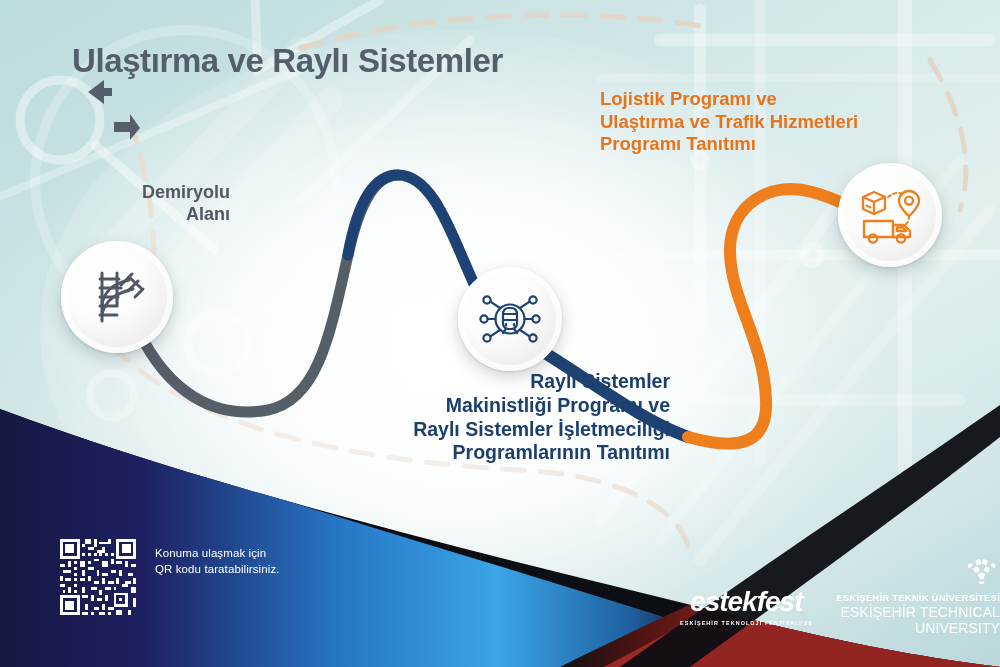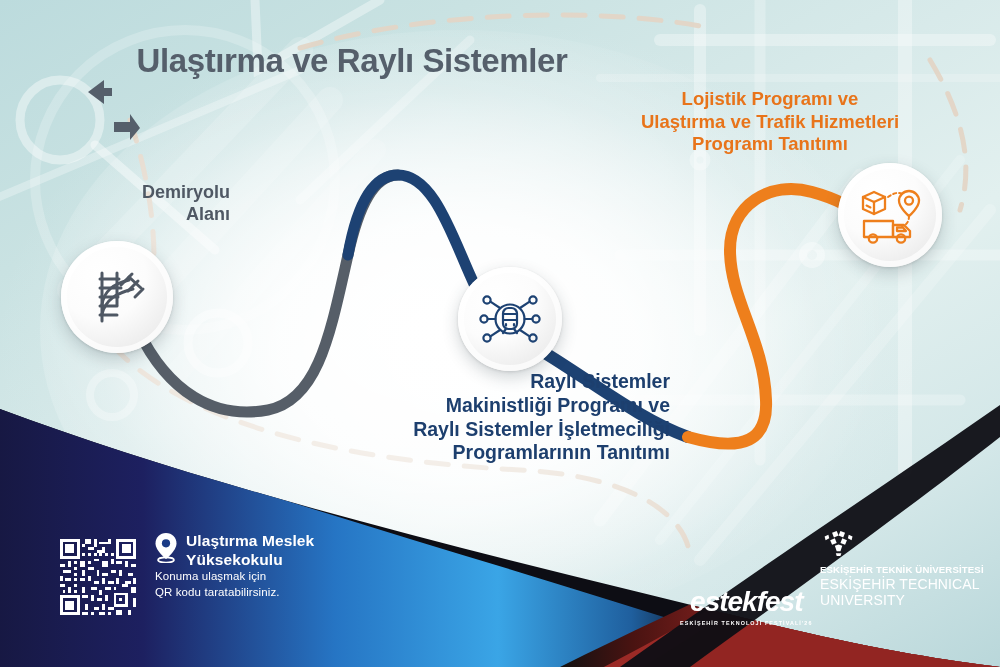--- a/index.html
+++ b/index.html
@@ -5,38 +5,38 @@
   html,body{margin:0;padding:0;background:#fff;}
   body{font-family:"Liberation Sans","DejaVu Sans",sans-serif;}
   #poster{
     position:relative;width:1000px;height:667px;overflow:hidden;
     background:
       radial-gradient(ellipse 620px 440px at 46% 52%, #ffffff 0%, rgba(255,255,255,0.85) 28%, rgba(228,240,241,0.25) 58%, rgba(255,255,255,0) 75%),
       linear-gradient(150deg,#bcdbdd 0%, #c9e2e2 22%, #d8eaea 45%, #e2f0ef 62%, #d3e7e8 82%, #b9d7da 100%);
   }
   .layer{position:absolute;inset:0;}
   
-  #title-block{position:absolute;left:72px;top:44px;width:560px;text-align:center;}
+  #title-block{position:absolute;left:72px;top:44px;width:560px;}
   #main-title{
     font-size:33px;font-weight:bold;color:#555f6b;letter-spacing:-0.4px;
     line-height:1.02;white-space:nowrap;
   }
   #rota-row{position:relative;height:62px;margin-top:2px;}
   #rota-word{
     position:absolute;left:22px;top:-2px;
     font-size:49px;font-weight:bold;color:#555f6b;letter-spacing:0.5px;
     white-space:nowrap;
   }
   #rota-word .cap{font-size:62px;line-height:1;}
   #r-arrow{position:absolute;left:12px;top:-4px;width:70px;height:66px;}
   
   .st-label{position:absolute;font-weight:bold;line-height:1.22;}
   #label-rail{left:70px;top:182px;width:160px;text-align:right;color:#4f5864;font-size:18px;}
   #label-train{left:330px;top:370px;width:340px;text-align:right;color:#1d3f6e;font-size:19.5px;}
-  #label-logi{left:600px;top:88px;width:340px;text-align:center;color:#e8741a;font-size:18.5px;}
+  #label-logi{left:600px;top:88px;width:340px;color:#e8741a;font-size:18.5px;}
   
   .node{
     position:absolute;border-radius:50%;
     background:radial-gradient(circle at 36% 30%, #ffffff 0%, #fcfcfc 42%, #ededed 74%, #d7d7d7 100%);
     box-shadow:0 6px 16px rgba(40,60,70,0.22), 0 1px 3px rgba(0,0,0,0.12);
     display:flex;align-items:center;justify-content:center;
   }
   .node::after{
     content:"";position:absolute;inset:0;border-radius:50%;
     box-shadow:inset 0 0 0 6px rgba(255,255,255,0.72);
@@ -46,26 +46,26 @@
   #node-logi{left:838px;top:163px;width:104px;height:104px;}
   .node svg{position:relative;z-index:2;}
   
   #band{position:absolute;left:0;bottom:0;width:1000px;height:300px;}
   
   #qr-block{position:absolute;left:57px;top:532px;width:300px;height:110px;display:flex;gap:16px;align-items:flex-start;}
   #qr-code{width:82px;height:82px;display:block;flex:0 0 auto;margin-top:4px;}
   #qr-text{color:#ffffff;}
   #qr-head{display:flex;align-items:flex-start;gap:9px;}
   #qr-title{font-size:15.5px;font-weight:bold;line-height:1.2;letter-spacing:0.1px;}
-  #qr-sub{font-size:11.5px;line-height:1.38;margin-top:0;letter-spacing:0.1px;}
+  #qr-sub{font-size:11.5px;line-height:1.38;margin-top:14px;letter-spacing:0.1px;}
   
   #logo-estekfest{position:absolute;left:680px;top:588px;color:#fff;text-align:center;}
   #ef-word{font-size:28px;font-weight:bold;letter-spacing:-1px;font-style:italic;line-height:1;}
   #ef-sub{font-size:5.4px;font-weight:bold;letter-spacing:1.1px;margin-top:4px;}
-  #logo-etu{position:absolute;left:820px;top:530px;color:#fff;text-align:left;width:180px;}
+  #logo-etu{position:absolute;left:820px;top:558px;color:#fff;text-align:right;width:180px;}
   #etu-mark{height:26px;margin-bottom:4px;}
   #etu-tr{font-size:9.6px;font-weight:bold;letter-spacing:0.15px;}
   #etu-en{font-size:14px;letter-spacing:0.1px;margin-top:1px;}
   #site-url{
     position:absolute;right:2px;top:410px;
     color:#f2dcd9;font-size:10.5px;letter-spacing:0.6px;white-space:nowrap;
     transform:rotate(-90deg);transform-origin:100% 0;
   }
   #site-url b{font-size:13px;letter-spacing:0.2px;}
 </style>
@@ -357,29 +357,20 @@
         <rect x="9" y="27" width="2" height="1"></rect>
           <rect x="12" y="27" width="1" height="1"></rect>
         <rect x="15" y="27" width="2" height="1"></rect>
           <rect x="18" y="27" width="1" height="1"></rect>
         <rect x="21" y="26" width="2" height="2"></rect>
           <rect x="25" y="26" width="1" height="2"></rect>
         <rect x="27" y="22" width="1" height="3"></rect>
       </g>
     </svg>
     <div id="qr-text">
-      <div id="qr-head">
-        <svg width="22" height="30" viewBox="0 0 22 30" style="flex:0 0 auto;margin-top:1px">
-          <path d="M11 0 C17 0 21.5 4.6 21.5 10.4 C21.5 17.5 11 26 11 26 C11 26 0.5 17.5 0.5 10.4 C0.5 4.6 5 0 11 0 Z" fill="#ffffff"></path>
-          <circle cx="11" cy="10.3" r="4.1" fill="#1a3b86"></circle>
-          <ellipse cx="11" cy="27" rx="8" ry="2.6" fill="none" stroke="#ffffff" stroke-width="1.6"></ellipse>
-        </svg>
-        <div id="qr-title" style="white-space:pre-line">Ulaştırma Meslek
-Yüksekokulu</div>
-      </div>
       <div id="qr-sub" style="white-space:pre-line">Konuma ulaşmak için
 QR kodu taratabilirsiniz.</div>
     </div>
   </div>
 
   <div id="logo-estekfest">
     <div id="ef-word">estekfest</div>
     <div id="ef-sub">ESKİŞEHİR TEKNOLOJİ FESTİVALİ'26</div>
   </div>
 

